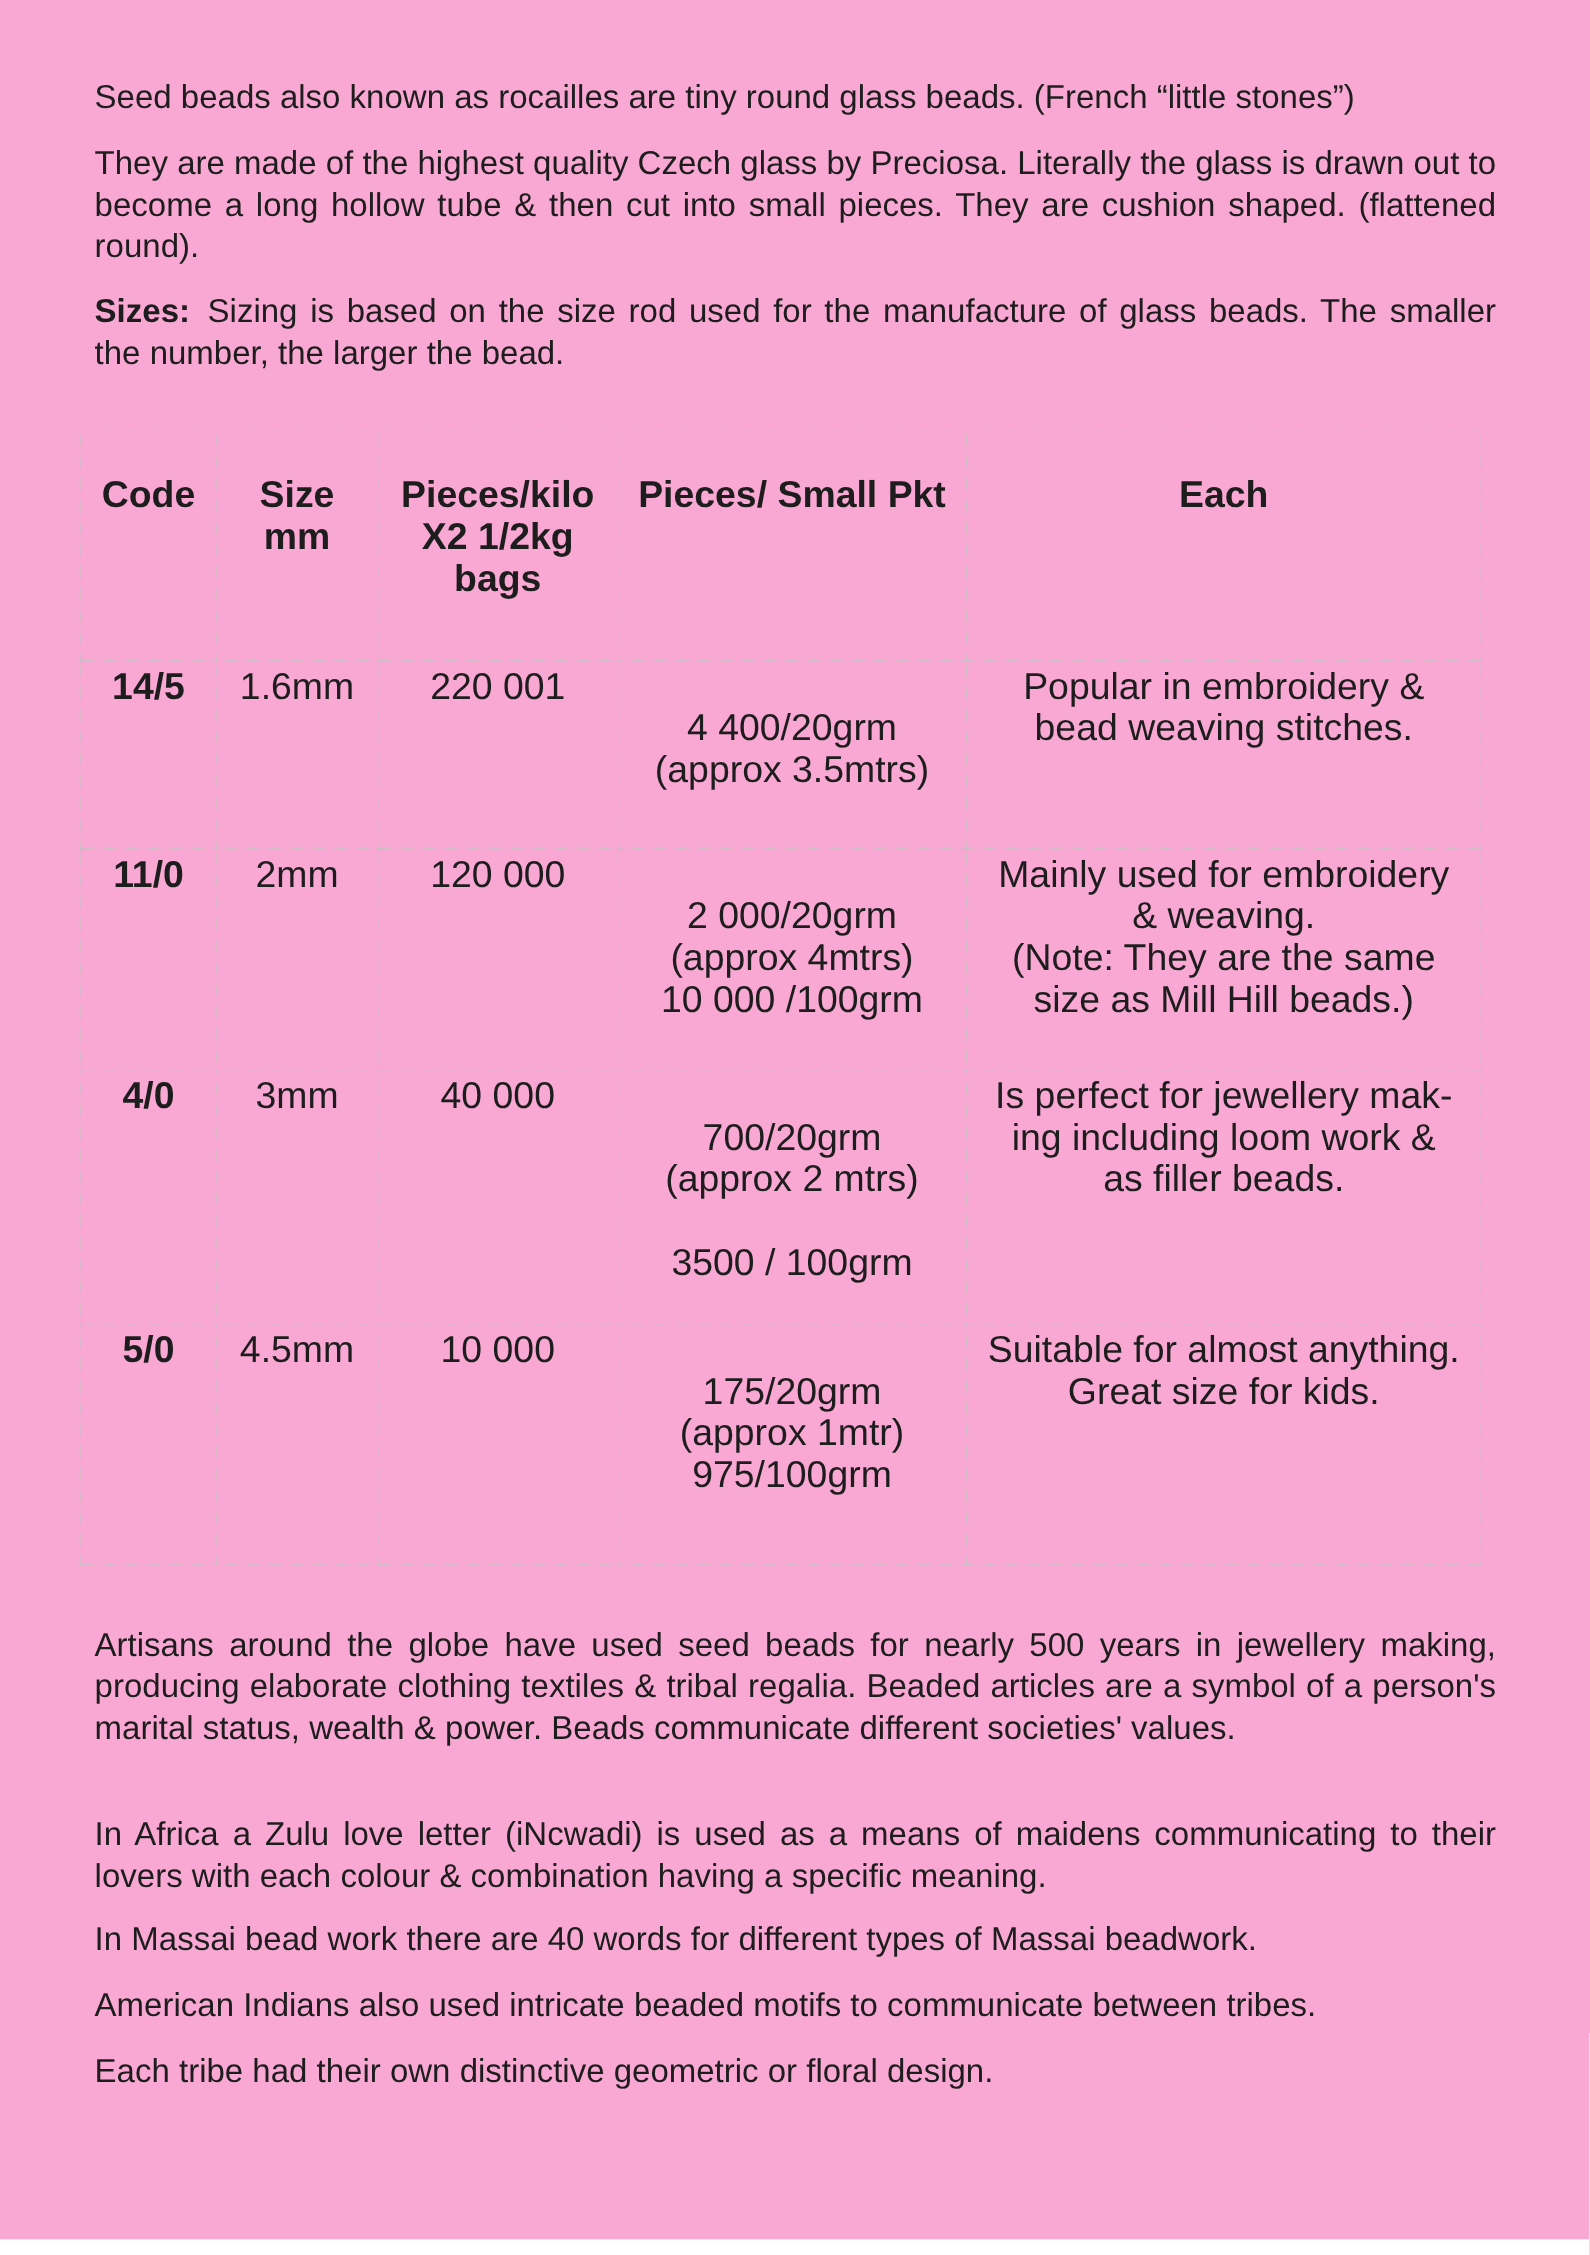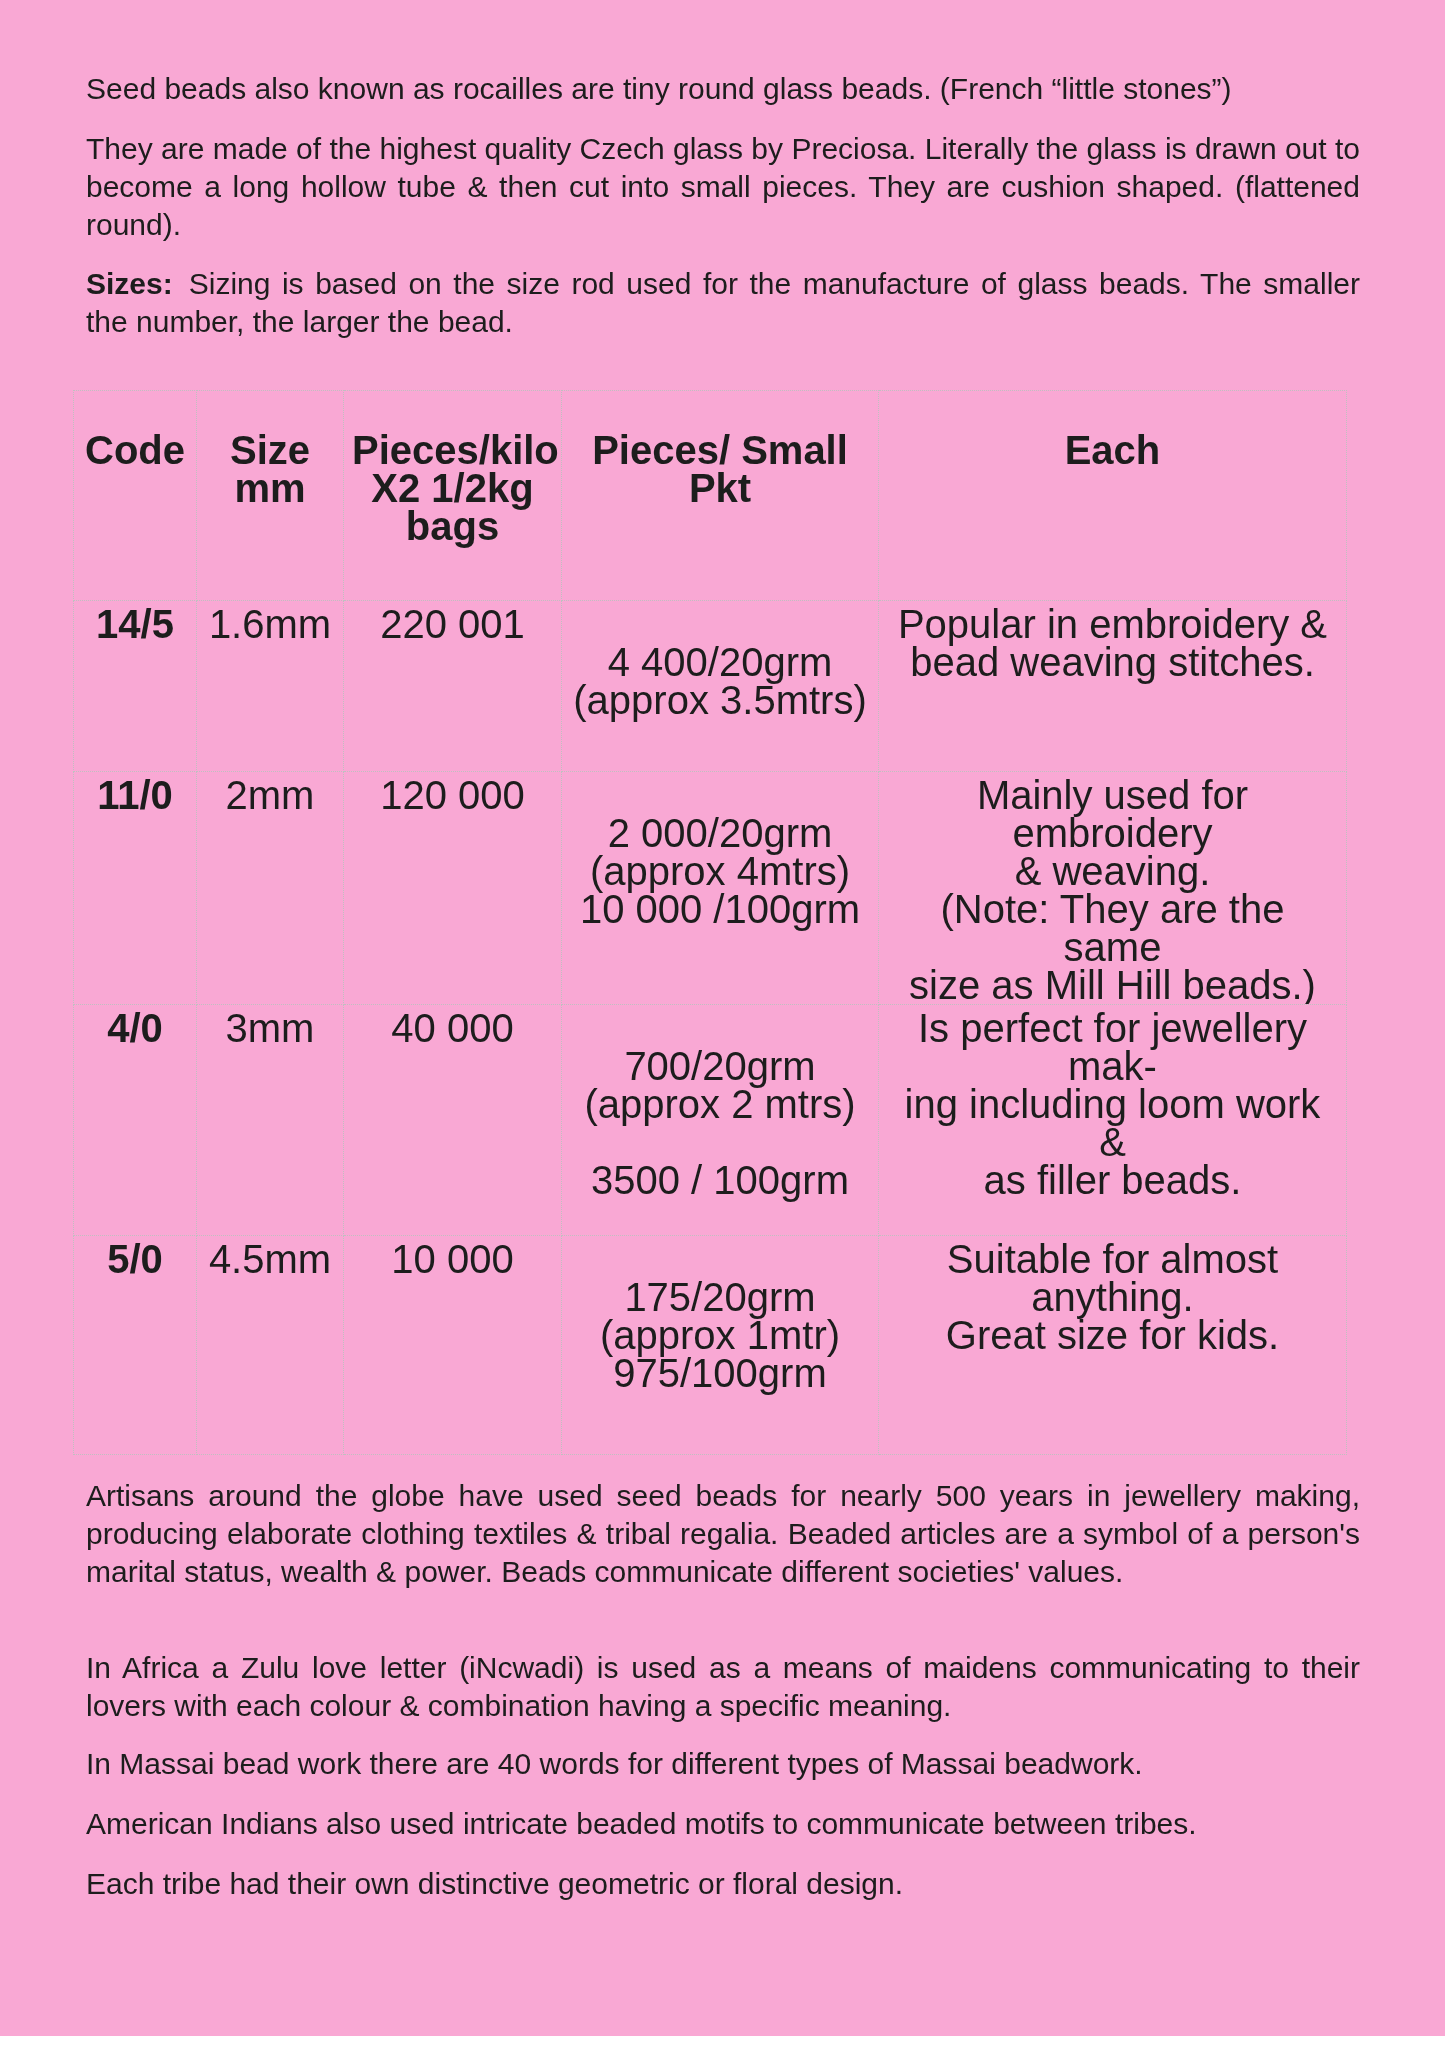--- a/index.html
+++ b/index.html
@@ -37,21 +37,21 @@
     position: absolute;
     left: 73px;
     top: 390px;
     width: 1273px;
     border-collapse: collapse;
     table-layout: fixed;
   }
   .bead-table th, .bead-table td {
     border: 1px dotted #c0c0c0;
     vertical-align: top;
-    font-size: 40px;
+    font-size: 34px;
     line-height: 38px;
     padding: 4px 8px 0 8px;
     text-align: center;
     overflow: hidden;
   }
   .bead-table th {
     padding-top: 40px;
     font-weight: bold;
     white-space: pre-line;
   }

